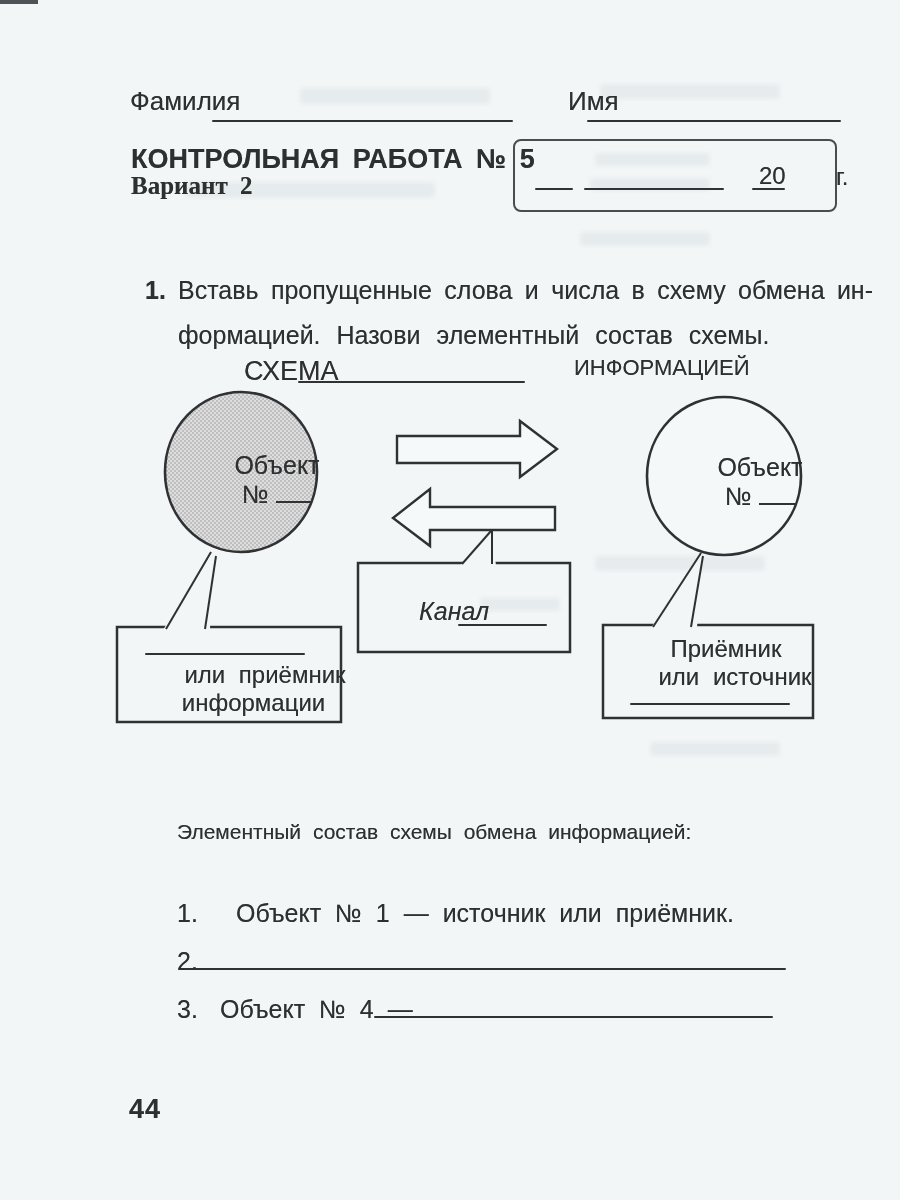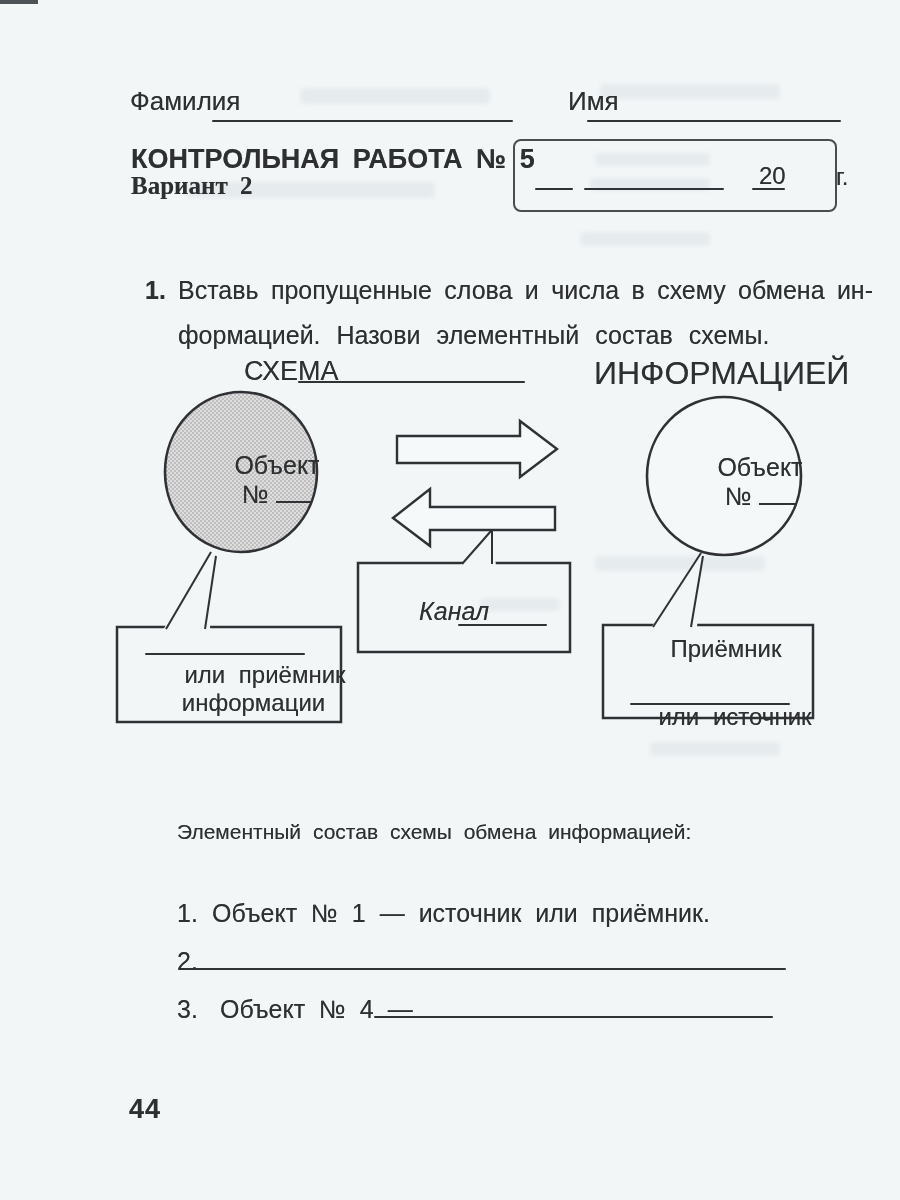--- a/index.html
+++ b/index.html
@@ -59,21 +59,21 @@
     <div class="bl" style="left:237px;top:47px;width:33px;"></div>
     <div class="abs soft" style="left:285px;top:23px;font-size:24px;">г.</div>
   </div>
 
   <div class="abs soft b" style="left:109px;top:276px;font-size:25px;">1.</div>
   <div class="abs soft" style="left:142px;top:276px;width:695px;font-size:25px;text-align:justify;text-align-last:justify;white-space:normal;">Вставь пропущенные слова и числа в схему обмена ин-</div>
   <div class="abs soft" style="left:142px;top:321px;font-size:25px;word-spacing:9px;">формацией. Назови элементный состав схемы.</div>
 
   <div class="abs soft" style="left:208px;top:356px;font-size:27px;">СХЕМА</div>
   <div class="bl" style="left:298px;top:381px;width:227px;"></div>
-  <div class="abs soft" style="left:558px;top:356px;font-size:32px;">ИНФОРМАЦИЕЙ</div>
+  <div class="abs soft" style="left:538px;top:356px;font-size:22px;">ИНФОРМАЦИЕЙ</div>
 
   <svg class="diag-svg" width="900" height="1200" viewBox="0 0 900 1200">
     <defs>
       <pattern id="dots" width="4" height="4" patternUnits="userSpaceOnUse">
         <rect width="4" height="4" fill="#dedede"></rect>
         <circle cx="1" cy="1" r="0.9" fill="#b0b0b0"></circle>
         <circle cx="3" cy="3" r="0.9" fill="#b0b0b0"></circle>
       </pattern>
     </defs>
 
@@ -111,27 +111,27 @@
   </div>
 
   <div class="abs soft" style="left:383px;top:597px;font-size:25px;font-style:italic;">Канал</div>
   <div class="bl" style="left:458px;top:624px;width:89px;"></div>
 
   <div class="bl" style="left:145px;top:653px;width:160px;"></div>
   <div class="abs soft ctr" style="left:117px;top:662px;width:224px;font-size:24px;word-spacing:7px;">или приёмник</div>
   <div class="abs soft ctr" style="left:117px;top:690px;width:201px;font-size:24px;">информации</div>
 
   <div class="abs soft ctr" style="left:603px;top:636px;width:174px;font-size:24px;">Приёмник</div>
-  <div class="abs soft ctr" style="left:603px;top:704px;width:192px;font-size:24px;word-spacing:7px;">или источник</div>
+  <div class="abs soft ctr" style="left:603px;top:664px;width:192px;font-size:24px;word-spacing:7px;">или источник</div>
   <div class="bl" style="left:630px;top:703px;width:160px;"></div>
 
   <div class="abs soft" style="left:141px;top:820px;font-size:21px;word-spacing:6px;">Элементный состав схемы обмена информацией:</div>
 
   <div class="abs soft" style="left:141px;top:899px;font-size:25px;">1.</div>
-  <div class="abs soft" style="left:176px;top:899px;font-size:25px;word-spacing:7px;">Объект № 1 — источник или приёмник.</div>
+  <div class="abs soft" style="left:200px;top:899px;font-size:25px;word-spacing:7px;">Объект № 1 — источник или приёмник.</div>
 
   <div class="abs soft" style="left:141px;top:947px;font-size:25px;">2.</div>
   <div class="bl" style="left:184px;top:968px;width:602px;"></div>
 
   <div class="abs soft" style="left:141px;top:995px;font-size:25px;">3.</div>
   <div class="abs soft" style="left:184px;top:995px;font-size:25px;word-spacing:7px;">Объект № 4 —</div>
   <div class="bl" style="left:374px;top:1016px;width:399px;"></div>
 
   <div class="abs soft b" style="left:93px;top:1094px;font-size:27px;letter-spacing:1px;">44</div>
 

